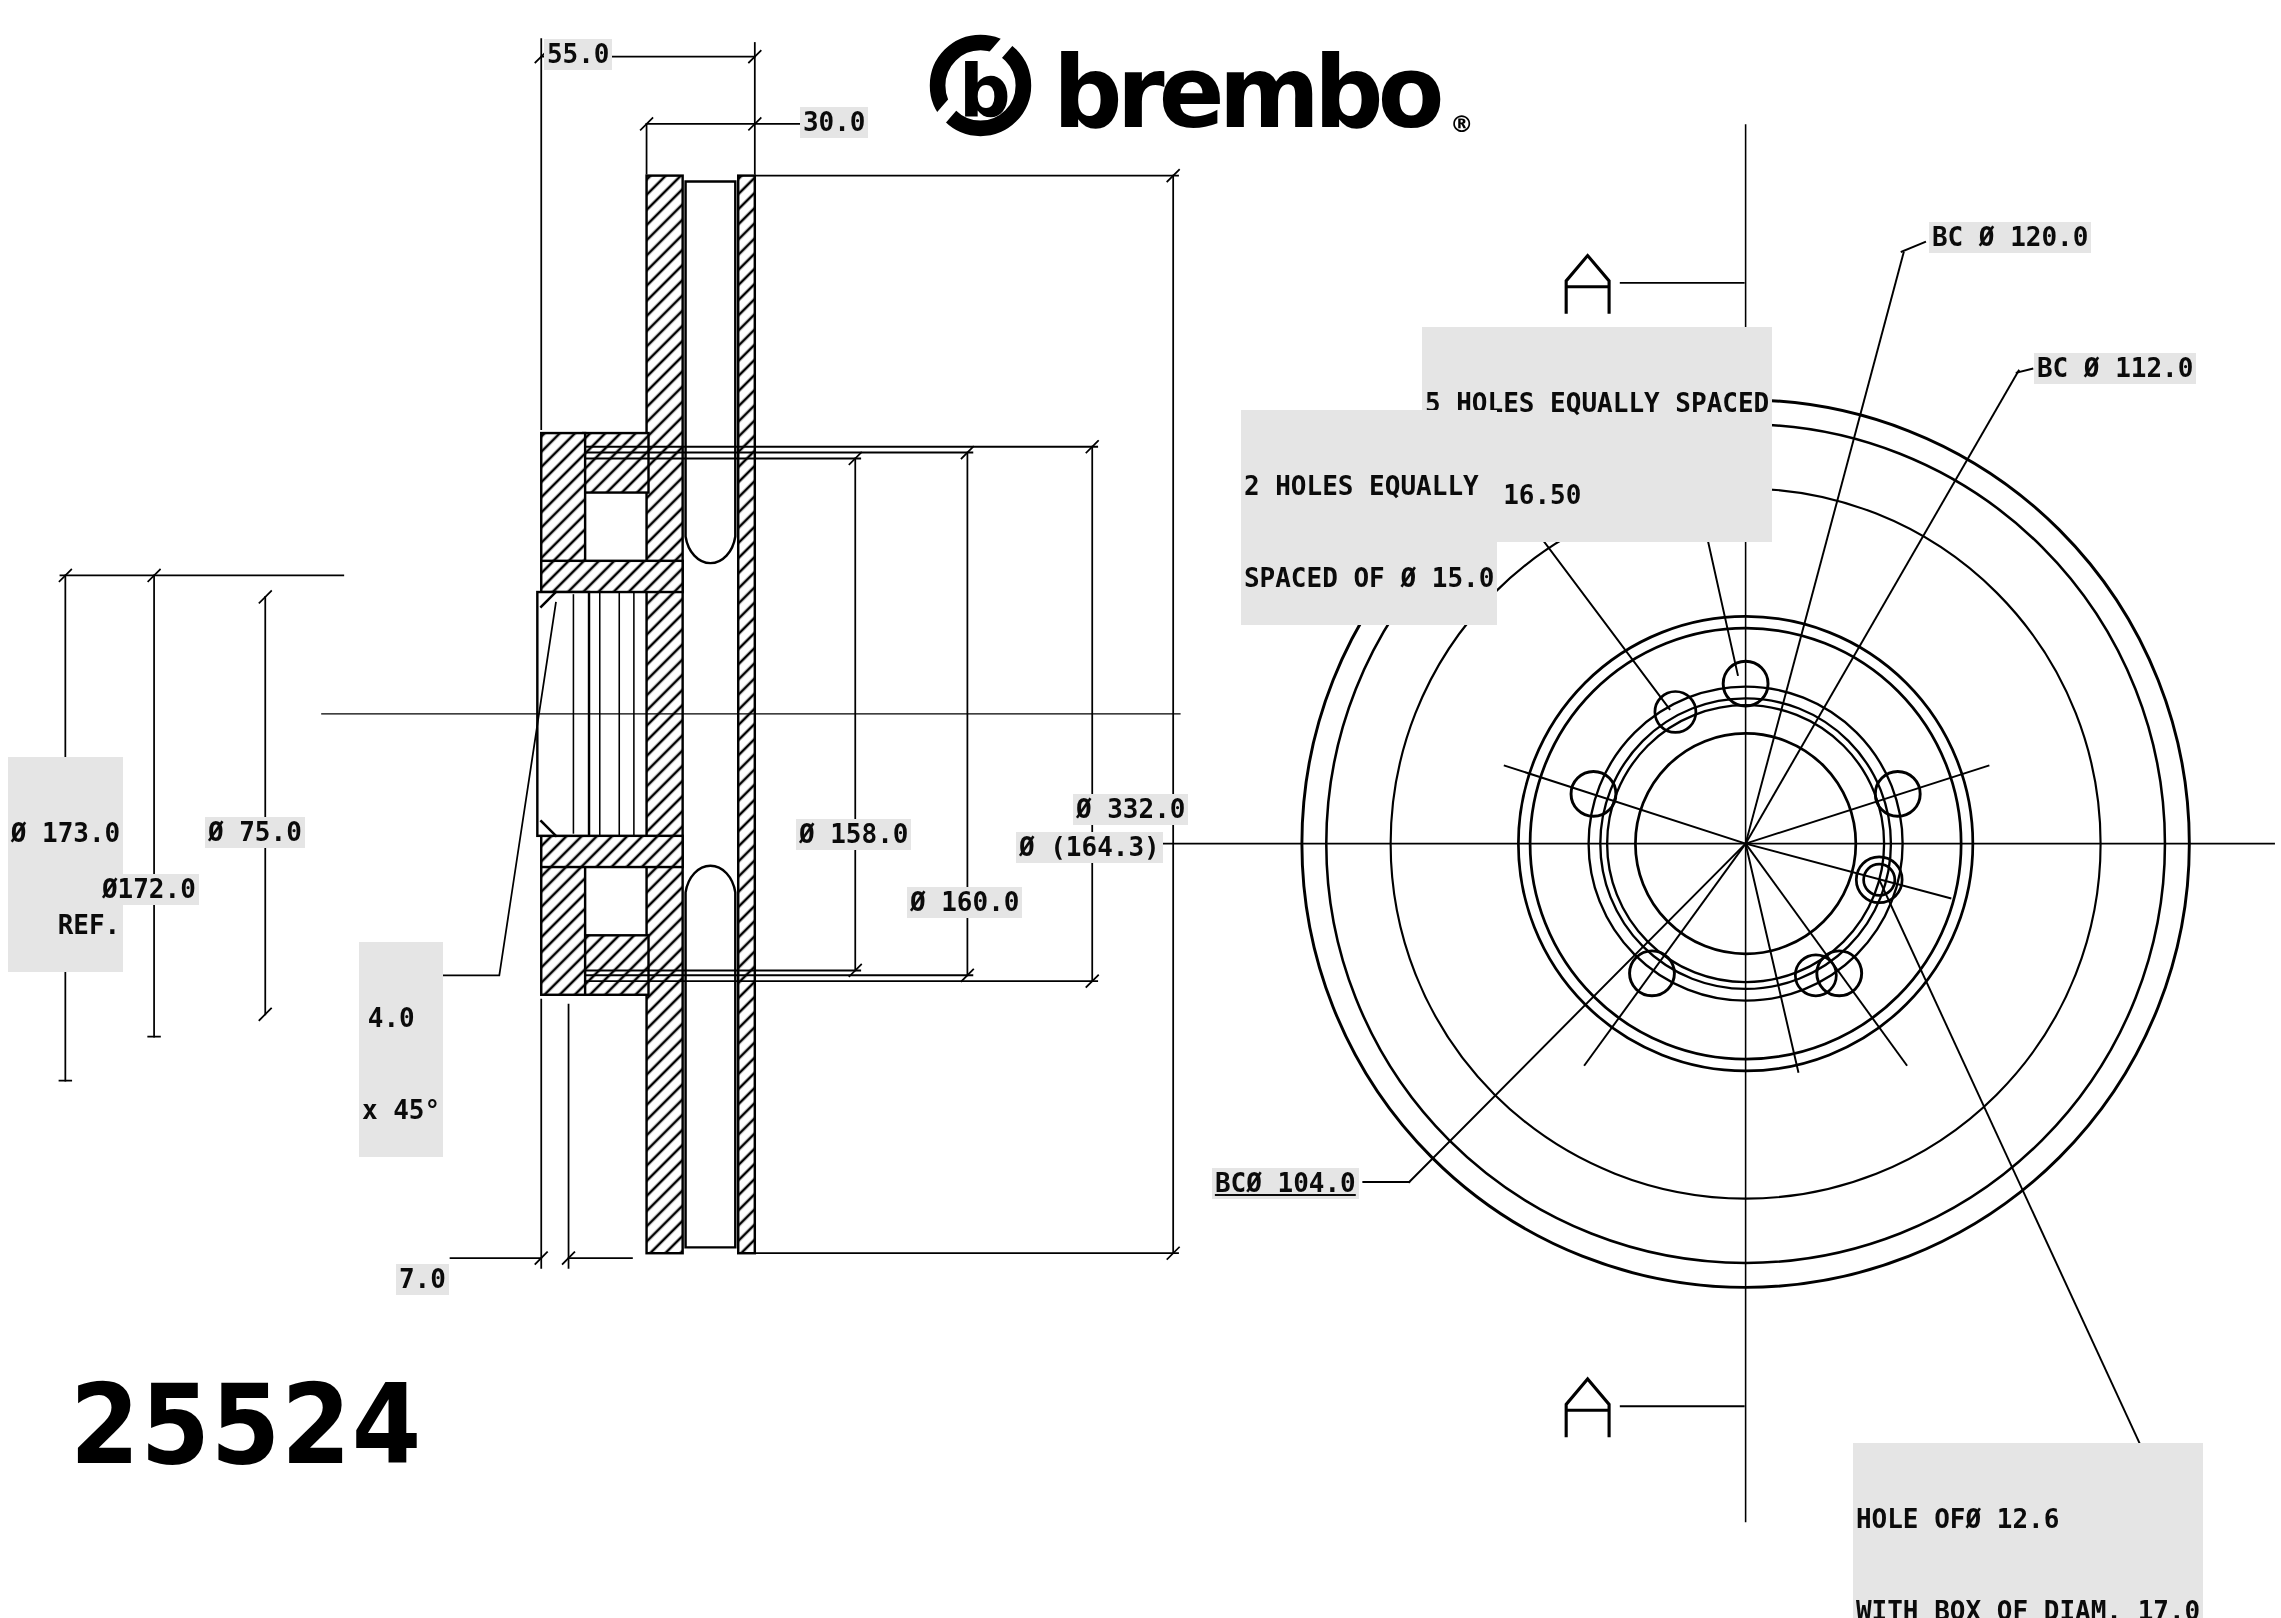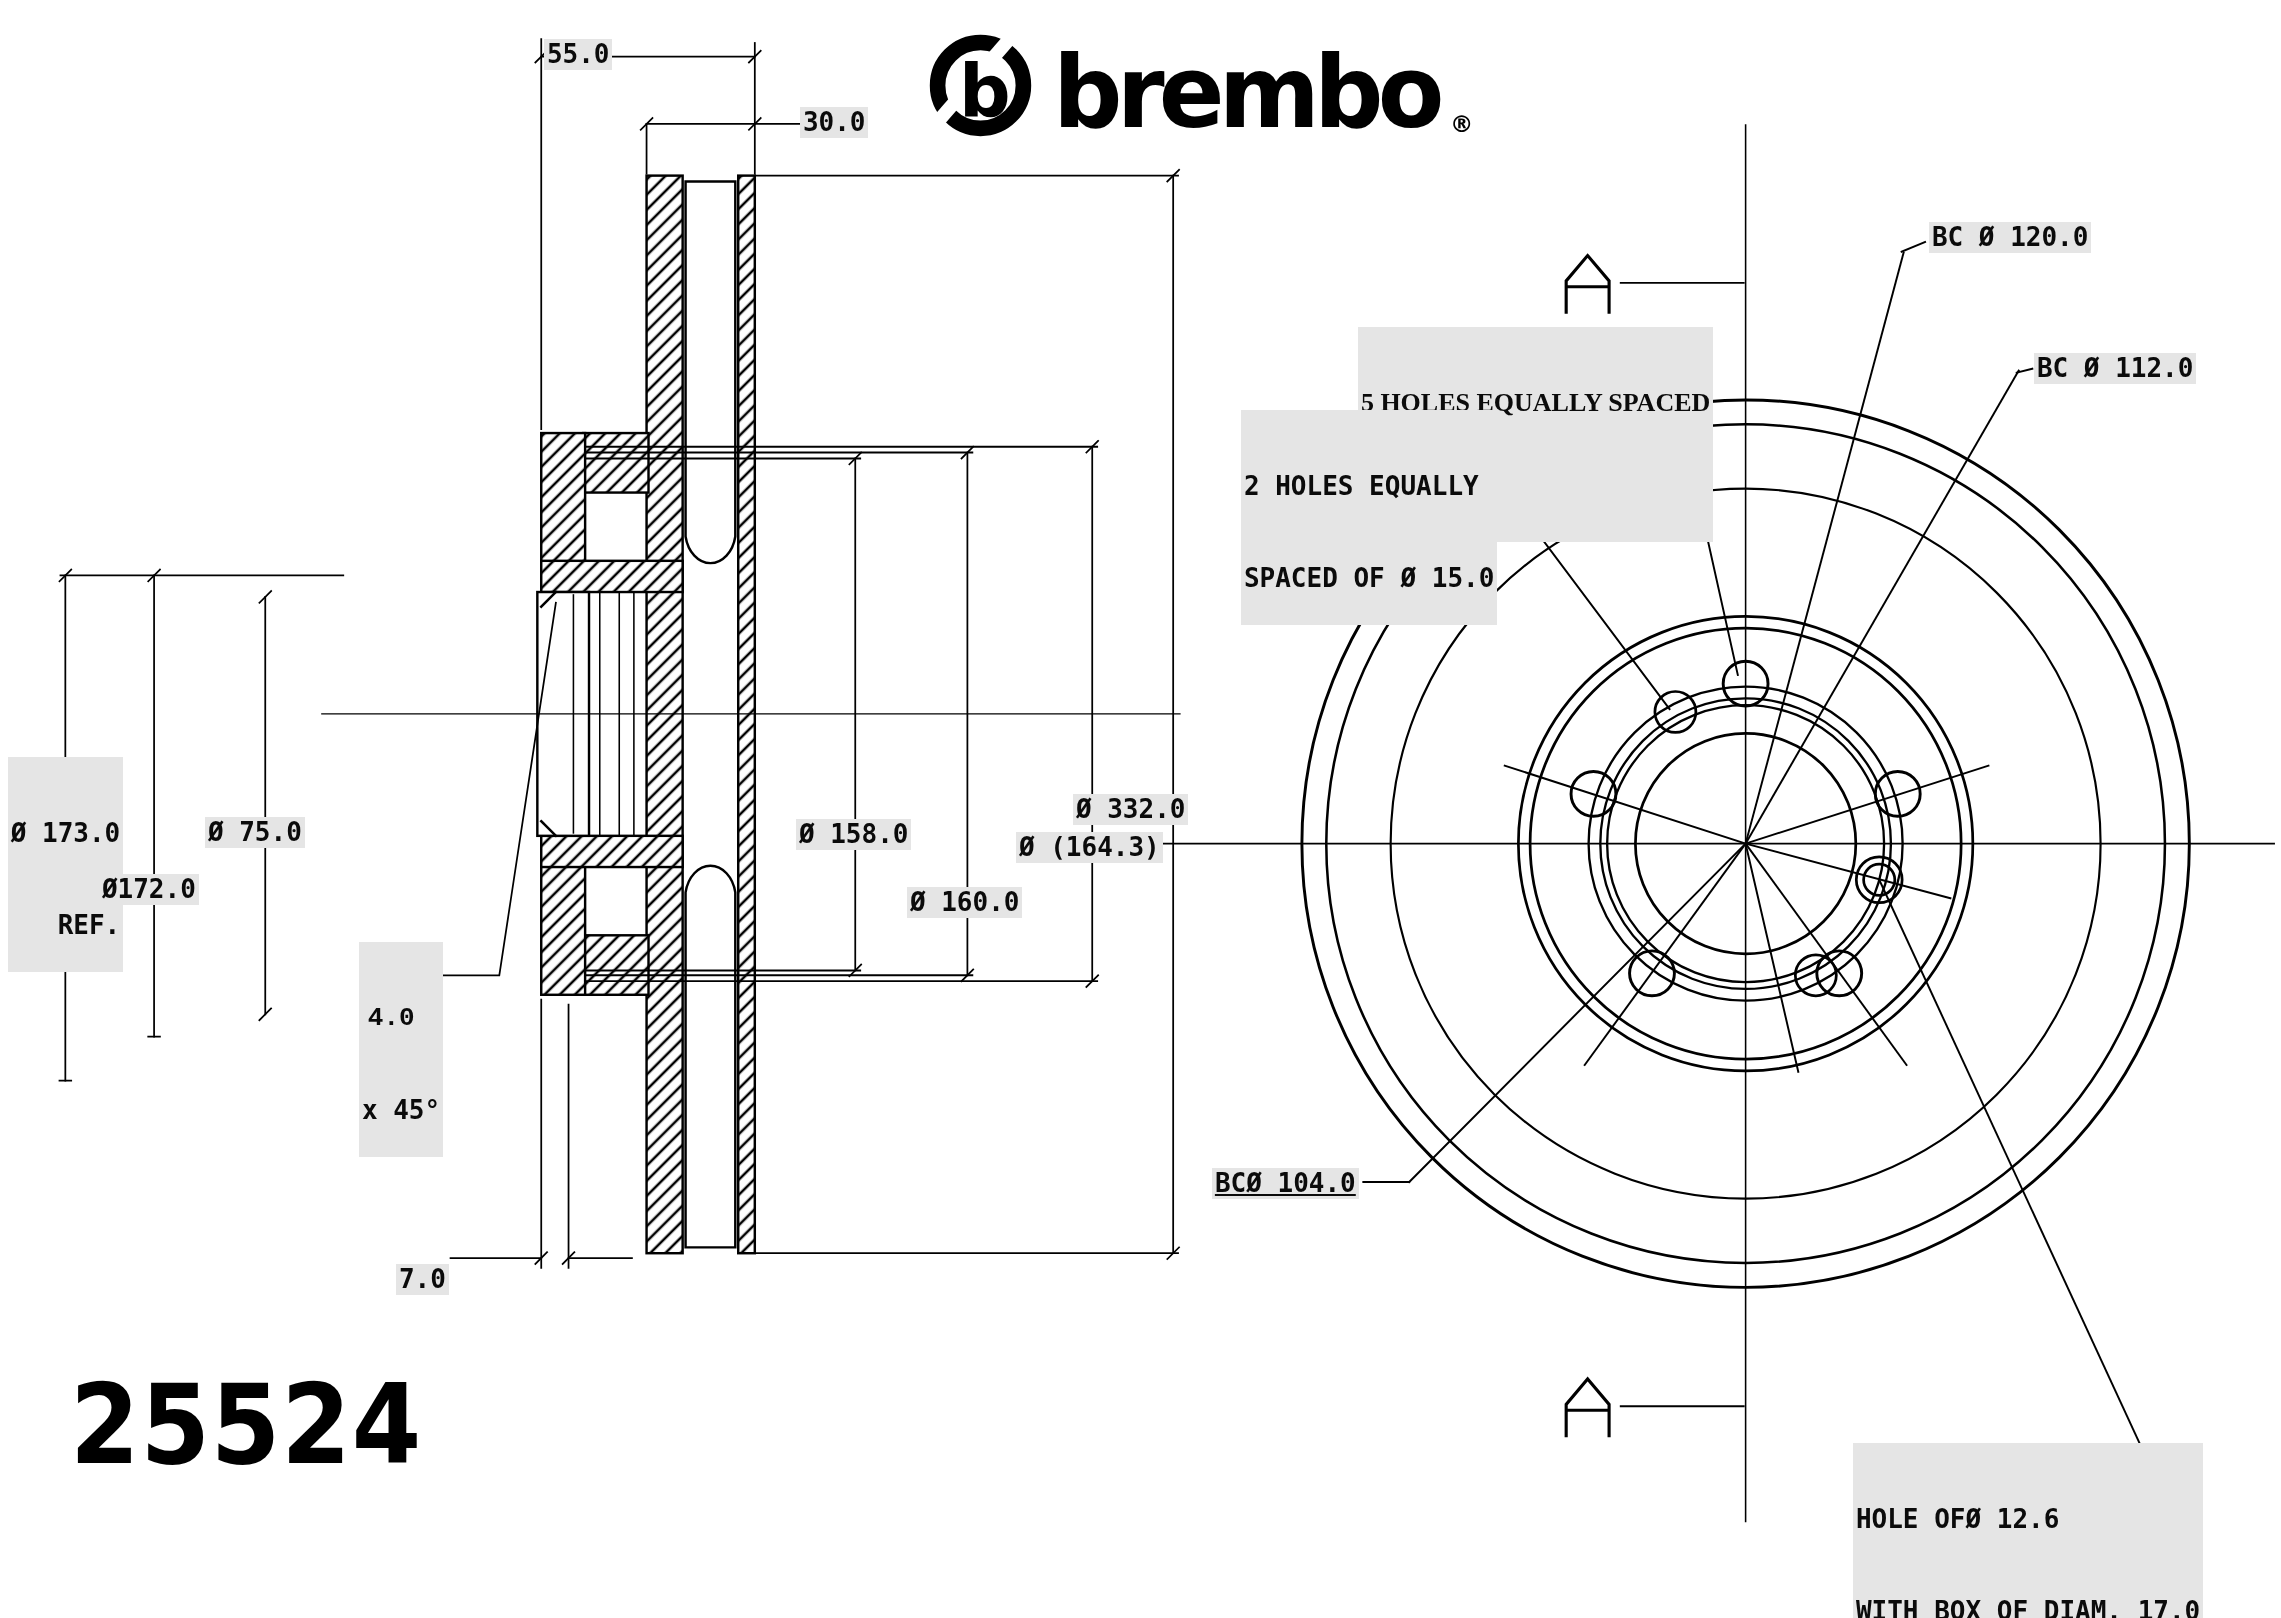--- a/index.html
+++ b/index.html
@@ -2,21 +2,21 @@
 <html><head>
 <meta charset="utf-8">
 <style>
   html,body{margin:0;padding:0;background:#fff;}
   body{width:2281px;height:1619px;position:relative;overflow:hidden;
        font-family:"DejaVu Sans Mono",monospace;color:#0b0b0b;}
   .lbl{position:absolute;font:700 26px/1.18 "DejaVu Sans Mono",monospace;
        color:#0b0b0b;background:#e5e5e5;padding:0 2.9px;white-space:pre;z-index:5;}
   .lbl span{display:block;}
   .lbl .c2{text-align:right;}
-  .lbl .ind{padding-left:5.9px;font-family:Liberation Mono, monospace;}
+  .lbl .ind{padding-left:5.9px;}
   #drawing{position:absolute;left:0;top:0;z-index:1;}
   #brand{position:absolute;left:922px;top:25px;display:flex;align-items:flex-end;z-index:6;}
   #brand .word{font-family:"DejaVu Sans",sans-serif;font-weight:800;font-size:99px;
        letter-spacing:-5.9px;line-height:1;margin-left:13.7px;transform:scaleX(0.98);
        transform-origin:left bottom;color:#000;}
   #brand .reg{font-family:"DejaVu Sans",sans-serif;font-size:23.4px;font-weight:700;
        margin-left:3.9px;margin-bottom:3.9px;color:#000;}
   #part-number{position:absolute;left:70px;top:1369px;font-family:"DejaVu Sans",sans-serif;
        font-weight:700;font-size:111px;line-height:1;letter-spacing:1px;color:#000;
        transform:scaleX(0.9);transform-origin:left top;z-index:6;}
@@ -207,21 +207,21 @@
   <span>x 45°</span>
 </div>
 
 <div class="lbl" style="left:396px;top:1264px;">7.0</div>
 
 <div class="lbl" style="left:796px;top:819px;">Ø 158.0</div>
 <div class="lbl" style="left:907px;top:887px;">Ø 160.0</div>
 <div class="lbl" style="left:1016px;top:832px;">Ø (164.3)</div>
 <div class="lbl" style="left:1073px;top:794px;">Ø 332.0</div>
 
-<div class="lbl" style="left:1358px;top:327px;font-family:Liberation Serif, serif;">
+<div class="lbl" style="left:1422px;top:327px;">
   <span>5 HOLES EQUALLY SPACED</span>
   <span>OF Ø 16.50</span>
 </div>
 
 <div class="lbl" style="left:1241px;top:410px;">
   <span>2 HOLES EQUALLY</span>
   <span>SPACED OF Ø 15.0</span>
 </div>
 
 <div class="lbl" style="left:1929px;top:222px;">BC Ø 120.0</div>

